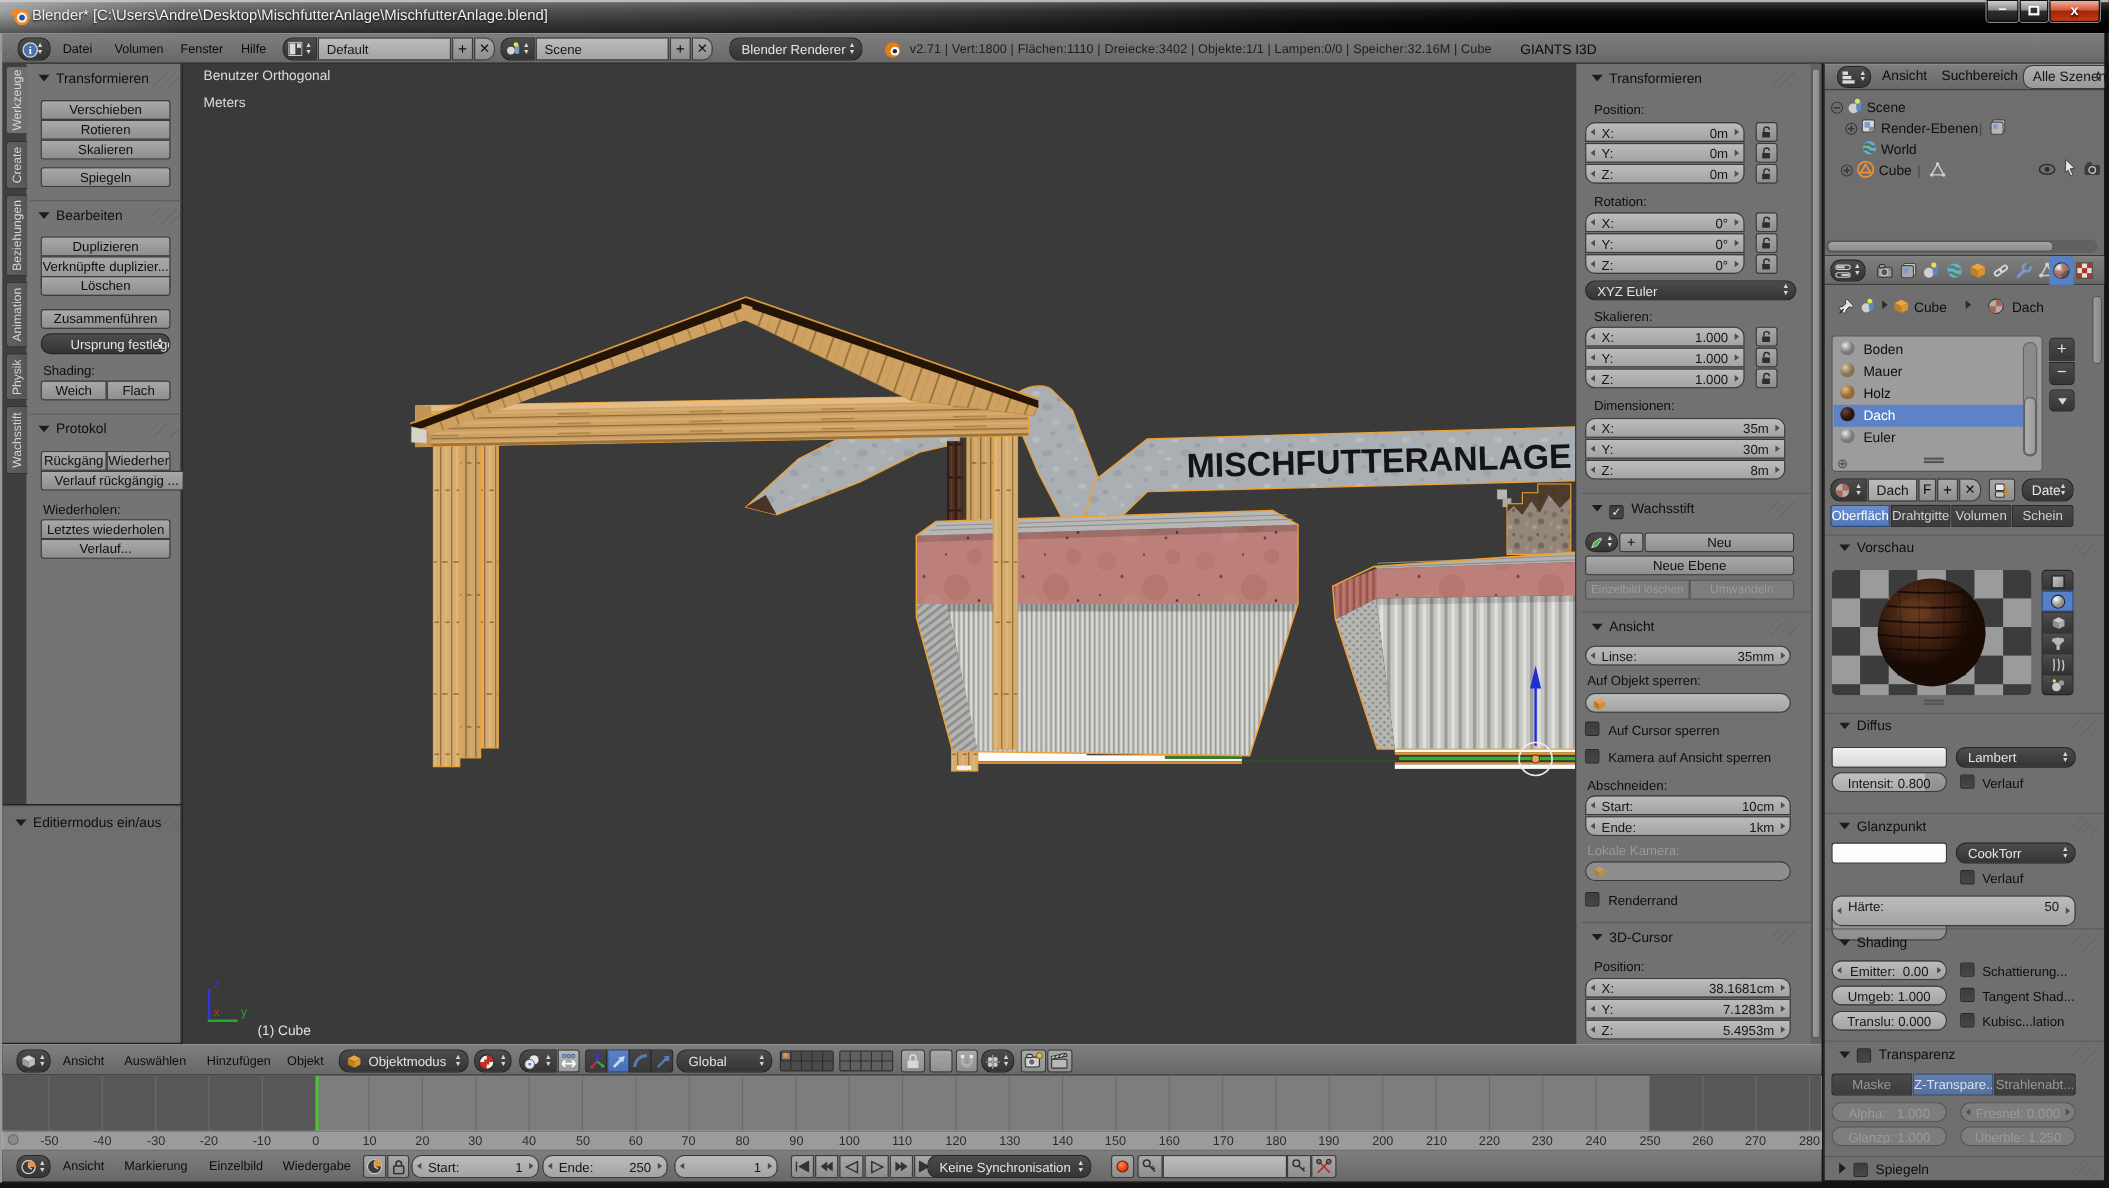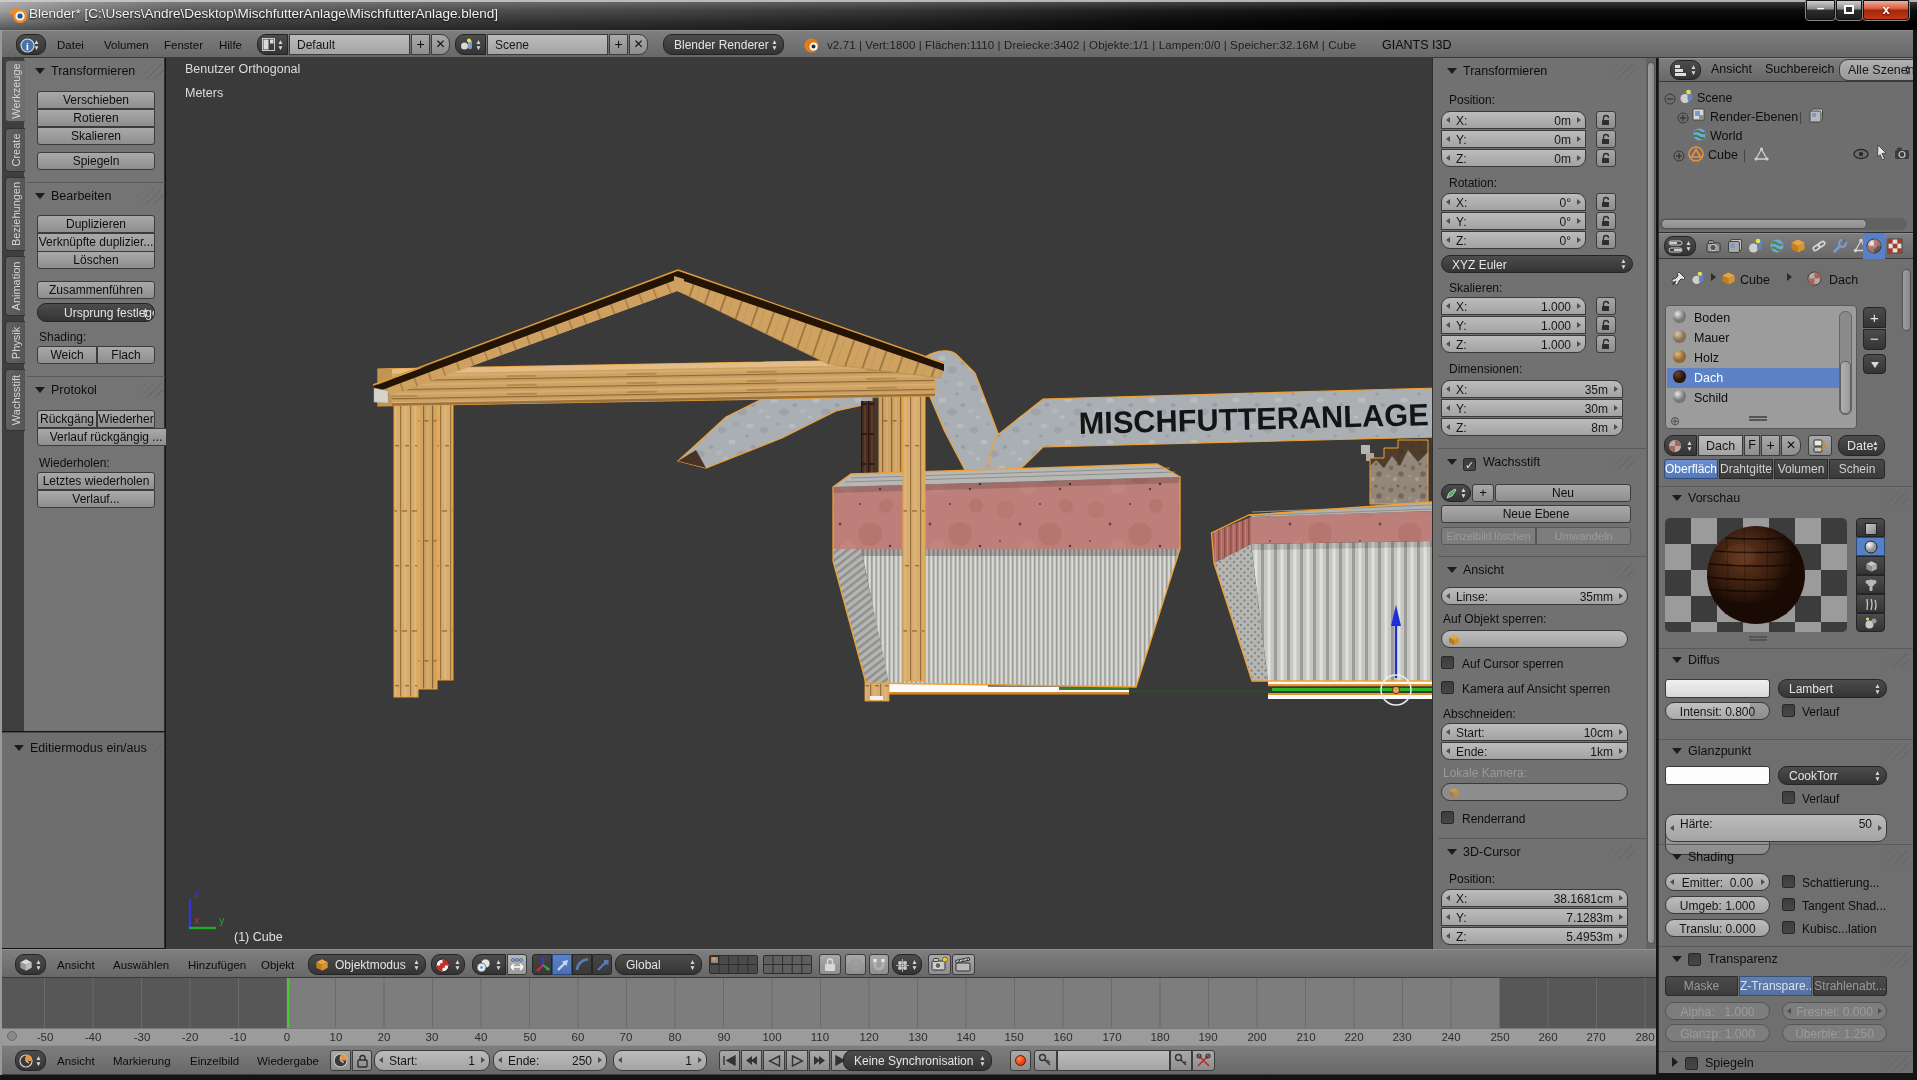--- a/index.html
+++ b/index.html
@@ -791,21 +791,21 @@
           <stop offset="0" stop-color="#6a4430"></stop>
           <stop offset="1" stop-color="#2a140c"></stop>
         </radialGradient>
       </defs>
       <circle cx="8" cy="8" r="7" fill="url(#sg4)"></circle>
     </svg>
   <div class="lbl" style="left:35px;top:138px;font-size:12.5px;color:#fff">Dach</div>
   <svg class="abs" style="left:13px;top:156px" width="15" height="15" viewBox="0 0 16 16">
       <circle cx="8" cy="8" r="7" fill="url(#sg1)"></circle>
     </svg>
-  <div class="lbl" style="left:35px;top:158px;font-size:12.5px">Schild</div>
+  <div class="lbl" style="left:35px;top:158px;font-size:12.5px">Euler</div>
   <div class="abs" style="left:180px;top:78px;width:13px;height:104px;background:#8a8a8a;border:1px solid #666;border-radius:6px"></div>
   <div class="abs" style="left:181px;top:128px;width:11px;height:53px;background:linear-gradient(90deg,#b0b0b0,#9a9a9a);border:1px solid #5f5f5f;border-radius:5px"></div>
   <div class="abs" style="left:11px;top:181px;color:#4e4e4e;font-size:12px">⊕</div>
   <div class="abs" style="left:90px;top:183px;width:18px;height:5px;border-top:2px solid #555;border-bottom:2px solid #555"></div>
   <div class="ddk" style="left:204px;top:74px;width:23px;height:21px;border-radius:4px 4px 0 0;text-align:center;line-height:19px;font-size:15px">+</div>
   <div class="ddk" style="left:204px;top:96px;width:23px;height:21px;border-radius:0 0 4px 4px;text-align:center;line-height:17px;font-size:15px">−</div>
   <div class="ddk" style="left:204px;top:121px;width:23px;height:20px;text-align:center;border-radius:4px"><span style="display:inline-block;width:0;height:0;border-left:4.5px solid transparent;border-right:4.5px solid transparent;border-top:6px solid #d8d8d8;margin-top:7px"></span></div>
 
   <div class="ddk" style="left:5px;top:202px;width:33px;height:21px;border-radius:9px 0 0 9px">
       <svg width="14" height="14" style="position:absolute;left:3px;top:3px" viewBox="0 0 16 16">

